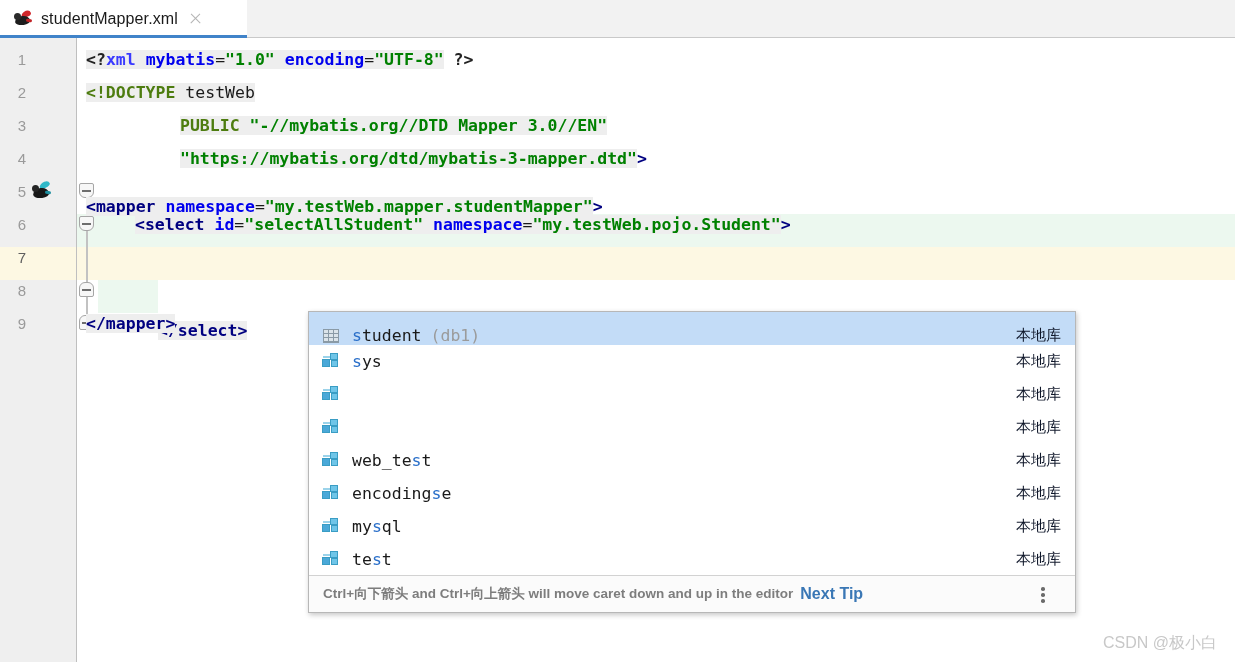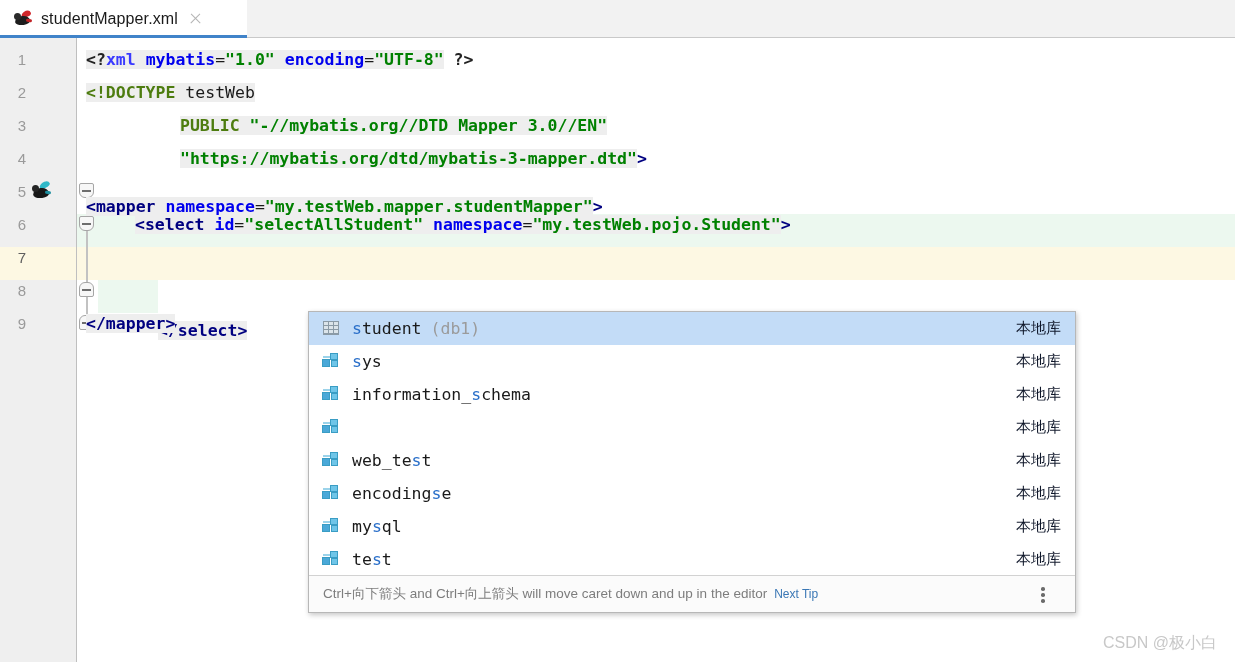--- a/index.html
+++ b/index.html
@@ -210,21 +210,21 @@
     border: 1px solid #b7b7b7;
     box-shadow: 1px 2px 5px rgba(0,0,0,0.22);
     overflow: hidden;
   }
   .item {
     position: relative;
     height: 33px;
     display: flex; align-items: center;
     padding-left: 13px; padding-right: 14px;
   }
-  .item.sel { background: #c3dcf7; }
+  .item.sel { background: #c3dcf7; align-items: flex-end; }
   .item-icon {
     width: 19px; height: 17px;
     margin-right: 11px;
     position: relative; flex: 0 0 auto;
   }
   
   .ic-table {
     position: absolute; left: 1px; top: 1px;
     width: 16px; height: 14px;
     background: #dbe4ea;
@@ -277,31 +277,31 @@
     color: #0f172a;
     white-space: nowrap;
   }
 
   .popup-footer {
     position: absolute; left: 0; bottom: 0;
     width: 100%; height: 37px;
     border-top: 1px solid #d2d2d2;
     background: #fbfbfb;
     display: flex; align-items: center;
-    padding-left: 14px; padding-right: 24px;
+    padding-left: 14px; padding-right: 24px; font-weight: bold;
   }
   .footer-text {
     font-family: "Liberation Sans", sans-serif;
     font-size: 13.5px;
     color: #7d7d7d;
     white-space: nowrap;
   }
   .footer-link {
     font-family: "Liberation Sans", sans-serif;
-    font-size: 12px;
+    font-size: 16px;
     color: #3a77b5;
     margin-left: 7px;
     white-space: nowrap;
   }
   .footer-dots {
     margin-left: auto;
     width: 16px; height: 18px;
     position: relative;
   }
   .footer-dots span {
@@ -422,21 +422,20 @@
 
       <div class="item">
         <span class="item-icon">
             <span class="ic-schema">
               <i class="bar"></i>
               <i class="n1"></i>
               <i class="n2"></i>
               <i class="n3"></i>
             </span>
           </span>
-        <span class="item-label"><span>information_</span><span class="m">s</span><span>chema</span></span>
         <span class="item-right">本地库</span>
       </div>
 
       <div class="item">
         <span class="item-icon">
             <span class="ic-schema">
               <i class="bar"></i>
               <i class="n1"></i>
               <i class="n2"></i>
               <i class="n3"></i>

